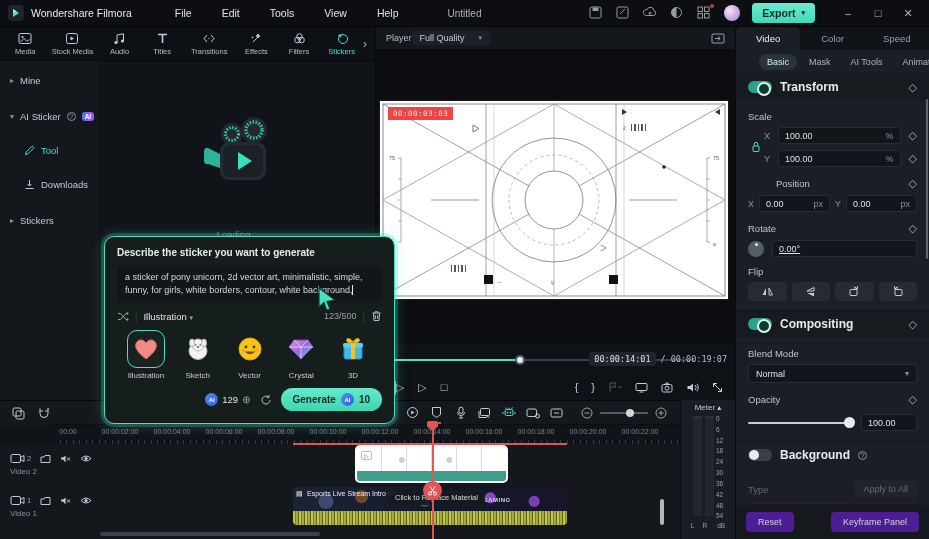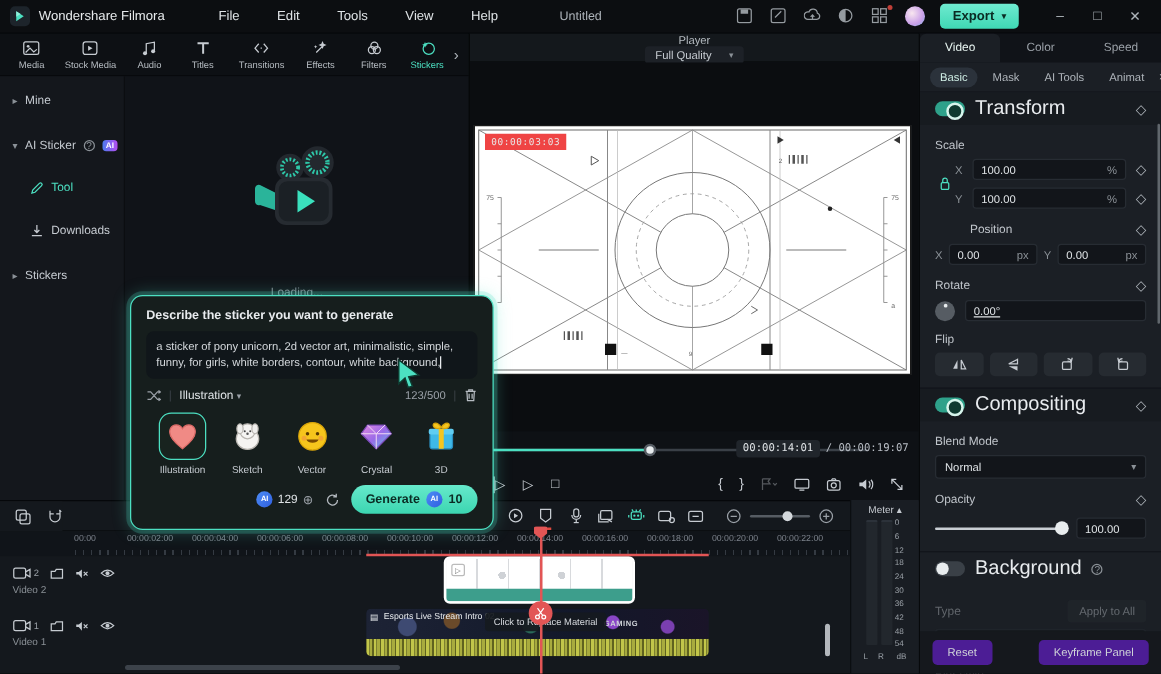--- a/index.html
+++ b/index.html
@@ -63,21 +63,21 @@
   .coin { width:13px; height:13px; border-radius:50%; background:linear-gradient(135deg,#4d8df5,#2f5fe0); color:#fff; font-size:6px; font-weight:bold; display:flex; align-items:center; justify-content:center; }
   .credits { font-size:9.5px; color:#dfe3e6; display:flex; align-items:center; gap:4px; }
   .plus-ic { color:#9aa0a7; font-size:10px; }
   .gen-btn { display:flex; align-items:center; gap:5px; background:linear-gradient(180deg,#66e9cb,#3cd6b1); border-radius:14px; padding:5px 12px; color:#0a2b23; font-size:10px; font-weight:bold; }
 
   
   #cursor { left:316px; top:286px; z-index:40; }
 
   
   #player-col { left:375px; top:27px; width:360px; height:373px; background:#0e1115; border-left:1px solid #060809; }
-  .player-bar { height:23px; background:#14181c; display:flex; align-items:center; padding:0 10px; border-bottom:1px solid #090b0d;flex-direction:column; }
+  .player-bar { height:23px; background:#14181c; display:flex; align-items:center; padding:0 10px; border-bottom:1px solid #090b0d; }
   .player-lbl { font-size:9px; color:#b6bcc2; }
   .quality-dd { background:#1d2127; border-radius:3px; font-size:9px; color:#c6cbd1; padding:2px 8px; display:flex; gap:14px; align-items:center; }
   .player-bar .right-ic { margin-left:auto; }
   .viewport { position:relative; height:295px; background:#0b0d10; }
   .pattern-wrap { position:absolute; left:3px; top:50px; width:350px; height:200px; }
   .tc-badge { position:absolute; left:9px; top:7px; background:#ef4444; color:#e8e8e8; font-family:"DejaVu Sans Mono", monospace; font-size:7.5px; padding:2px 5px; letter-spacing:.5px; }
   .seek-row { position:relative; height:30px; }
   .seek-track { position:absolute; left:18px; top:14px; width:300px; height:2px; background:#3a4047; border-radius:2px; }
   .seek-fill { height:2px; background:#4ce0c2; border-radius:2px; }
   .seek-handle { position:absolute; top:-4px; width:10px; height:10px; border-radius:50%; background:#e8ecee; border:2px solid #565c63; }
@@ -88,24 +88,24 @@
   .t-ic { font-size:11px; color:#c6cbd1; }
   .dim { opacity:.38; }
 
   
   #props { left:735px; top:27px; width:194px; height:512px; background:#1b1f25; border-left:1px solid #07090b; }
   .props-tabs { display:flex; background:#101318; height:23px; }
   .props-tab { flex:1; display:flex; align-items:center; justify-content:center; font-size:9.5px; color:#9aa0a7; }
   .props-tab.active { background:#1b1f25; color:#e9f6f2; border-radius:5px 5px 0 0; }
   .subtabs { display:flex; align-items:center; height:24px; padding:0 8px; gap:4px; border-bottom:1px solid #14171c; }
   .subtab { font-size:9px; color:#aeb4ba; padding:3px 8px; border-radius:10px; white-space:nowrap; }
-  .subtab.active { background:#2b323b; color:#cfeee5; }
+  .subtab.active { background:#2b323b; color:#cfeee5;margin-left:15px; }
   .subtabs .more { margin-left:auto; color:#aeb4ba; font-size:10px; }
   .sec-head { display:flex; align-items:center; gap:8px; height:26px; padding:0 12px; background:#171b20; }
-  .sec-head .name { font-size:16px; color:#e8ebee; font-weight:normal;text-align:right; }
+  .sec-head .name { font-size:12px; color:#e8ebee; font-weight:bold;text-align:right; }
   .sec-head .kf { margin-left:auto; color:#aeb4ba; font-size:11px; }
   .toggle { width:24px; height:12px; border-radius:6px; position:relative; }
   .toggle.on { background:#2ea18a; }
   .toggle.on::after { content:""; position:absolute; right:1px; top:1px; width:10px; height:10px; background:#0f3a30; border:2px solid #d7f5ec; border-radius:50%; }
   .toggle.off { background:#3a4047; }
   .toggle.off::after { content:""; position:absolute; left:1px; top:1px; width:10px; height:10px; background:#e8ecee; border-radius:50%; }
   .p-body { padding:4px 12px 0 12px; }
   .p-lblrow { display:flex; align-items:center; margin-top:7px; }
   .p-lbl { font-size:9.5px; color:#c0c5cb; }
   .kf { color:#aeb4ba; font-size:11px; }

